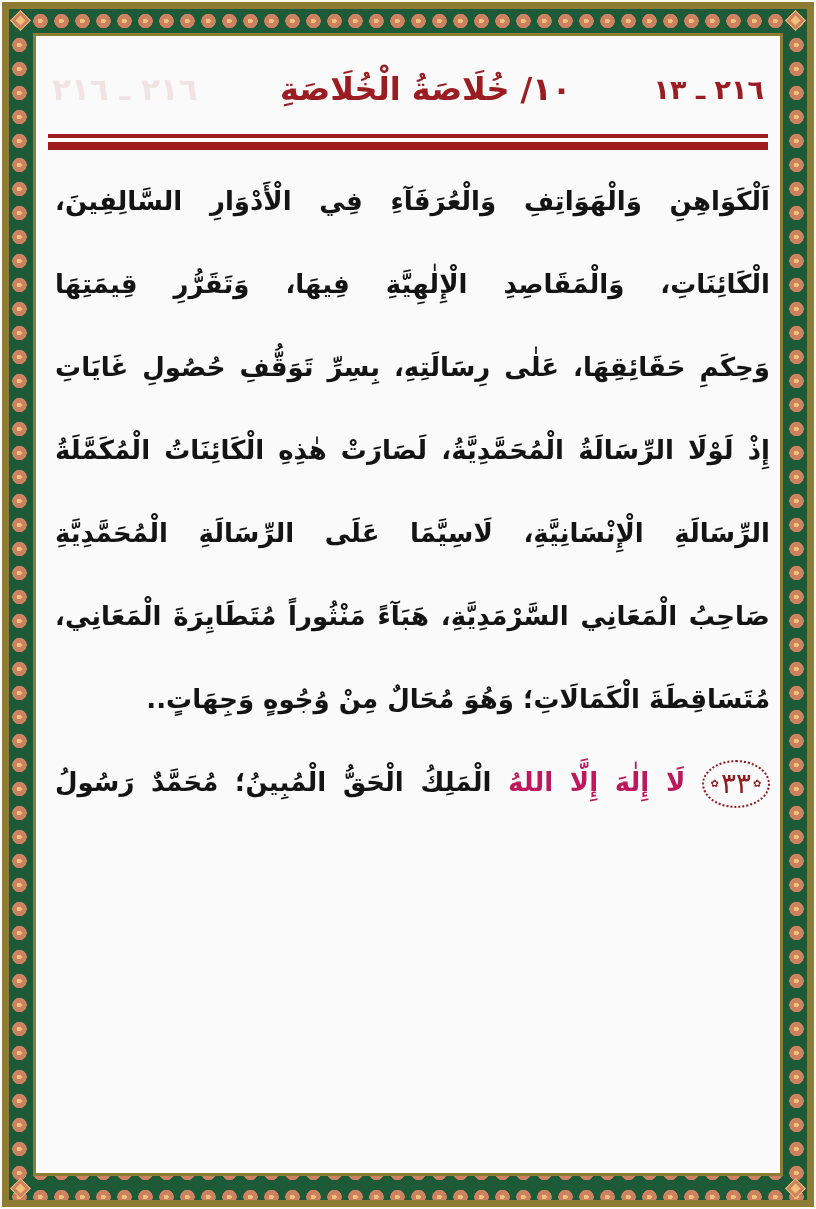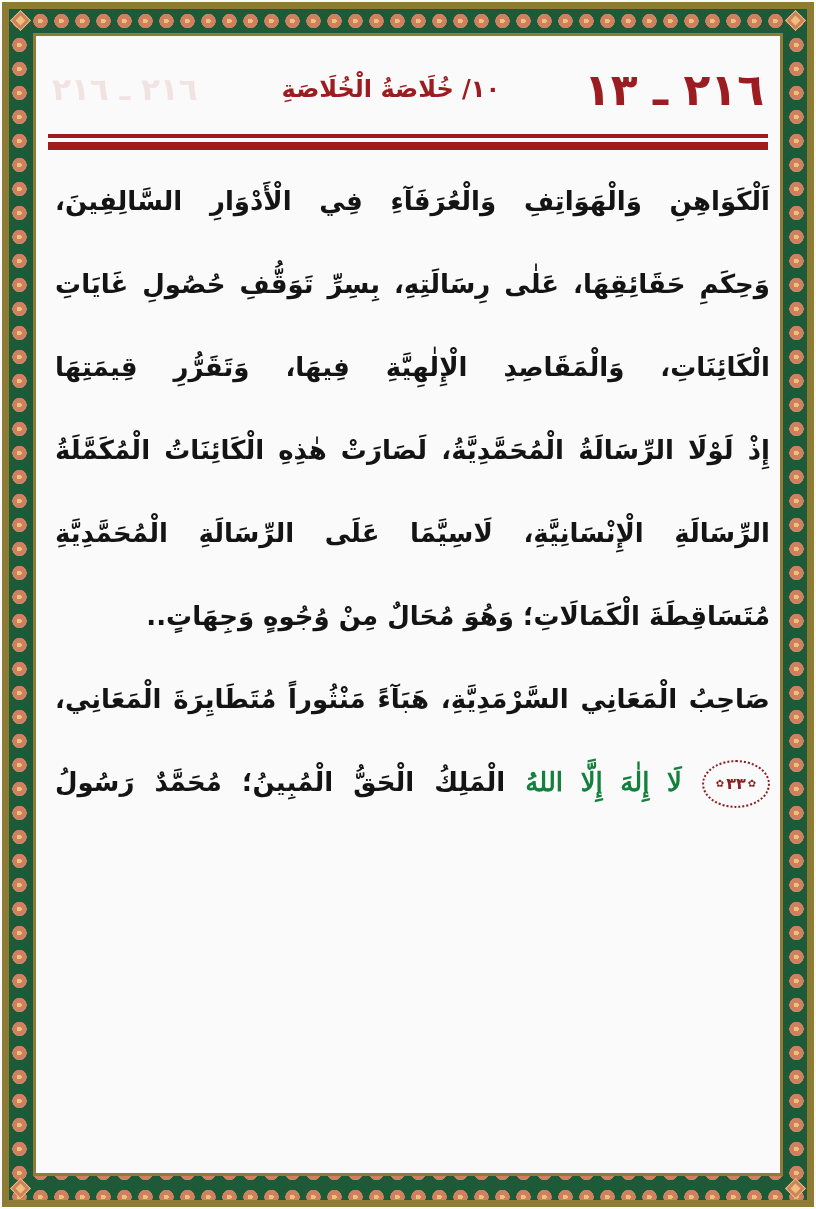--- a/index.html
+++ b/index.html
@@ -42,50 +42,50 @@
   .content {
     position:absolute; inset:36px 42px;
     direction:rtl;
   }
 
   .header {
     display:flex; flex-direction:row; justify-content:space-between; align-items:center;
     height:62px; margin-top:22px; padding:0 10px;
     font-weight:bold; color:#9b1d21;
   }
-  .header .page-numbers { font-size:44px; letter-spacing:2px; }
-  .header .title { font-size:24px; }
+  .header .page-numbers { font-size:27px; letter-spacing:2px; }
+  .header .title { font-size:32px; }
   .header .ghost-numbers { font-size:31px; color:#f2e3e3; letter-spacing:2px; }
 
   .divider { margin:14px 6px 0 6px; }
   .rule-thin  { height:4px; background:#9e1b1e; }
   .rule-gap   { height:4px; }
   .rule-thick { height:8px; background:#9e1b1e; }
 
   .body-text {
     margin-top:10px; padding:0 4px;
     font-size:26px; font-weight:bold; color:#141414;margin-left:9px;
   }
   .line {
     height:83px; line-height:83px;
     text-align:justify; text-align-last:justify;
     overflow:hidden; white-space:normal;
   }
   .line.short { text-align-last:right; }
 
   .verse-line { color:#141414; }
-  .verse-red { color:#15803d;font-family:Liberation Serif, serif; }
+  .verse-red { color:#be185d; }
 
   .verse-marker {
     display:inline-flex; align-items:center; justify-content:center;
     width:68px; height:48px; vertical-align:middle;
     border:2px dotted #8e1d22; border-radius:50%;
     color:#8e1d22; line-height:normal;
   }
-  .verse-marker .num { font-size:16px; font-weight:bold; padding:0 2px; }
+  .verse-marker .num { font-size:28px; font-weight:normal; padding:0 2px; }
   .verse-marker .flourish { font-size:10px; line-height:1; }
 </style>
 </head>
 <body>
 
 <div class="page">
 
   <div class="frame-olive"></div>
   <div class="frame-green"></div>
   <div class="corner-rosette rosette-tl">
@@ -111,26 +111,26 @@
     </div>
 
     <div class="divider">
       <div class="rule-thin"></div>
       <div class="rule-gap"></div>
       <div class="rule-thick"></div>
     </div>
 
     <div class="body-text">
       <div class="line">اَلْكَوَاهِنِ وَالْهَوَاتِفِ وَالْعُرَفَآءِ فِي الْأَدْوَارِ السَّالِفِينَ،</div>
+      <div class="line">الْكَائِنَاتِ، وَالْمَقَاصِدِ الْإِلٰهِيَّةِ فِيهَا، وَتَقَرُّرِ قِيمَتِهَا وَوَظَائِفِهَا،</div>
       <div class="line">وَحِكَمِ حَقَائِقِهَا، عَلٰى رِسَالَتِهِ، بِسِرِّ تَوَقُّفِ حُصُولِ غَايَاتِ</div>
-      <div class="line">الْكَائِنَاتِ، وَالْمَقَاصِدِ الْإِلٰهِيَّةِ فِيهَا، وَتَقَرُّرِ قِيمَتِهَا وَوَظَائِفِهَا،</div>
       <div class="line">إِذْ لَوْلَا الرِّسَالَةُ الْمُحَمَّدِيَّةُ، لَصَارَتْ هٰذِهِ الْكَائِنَاتُ الْمُكَمَّلَةُ</div>
       <div class="line">الرِّسَالَةِ الْإِنْسَانِيَّةِ، لَاسِيَّمَا عَلَى الرِّسَالَةِ الْمُحَمَّدِيَّةِ الْجَامِعَةِ؛</div>
+      <div class="line">صَاحِبُ الْمَعَانِي السَّرْمَدِيَّةِ، هَبَآءً مَنْثُوراً مُتَطَايِرَةَ الْمَعَانِي،</div>
       <div class="line short">مُتَسَاقِطَةَ الْكَمَالَاتِ؛ وَهُوَ مُحَالٌ مِنْ وُجُوهٍ وَجِهَاتٍ..</div>
-      <div class="line">صَاحِبُ الْمَعَانِي السَّرْمَدِيَّةِ، هَبَآءً مَنْثُوراً مُتَطَايِرَةَ الْمَعَانِي،</div>
 
       <div class="line verse-line">
         <span class="verse-marker">
           <span class="flourish">✿</span>
           <span class="num">٣٣</span>
           <span class="flourish">✿</span>
         </span>
         <span class="verse-red">لَا إِلٰهَ إِلَّا اللهُ</span>
         <span>الْمَلِكُ الْحَقُّ الْمُبِينُ؛ مُحَمَّدٌ رَسُولُ</span>
       </div>

